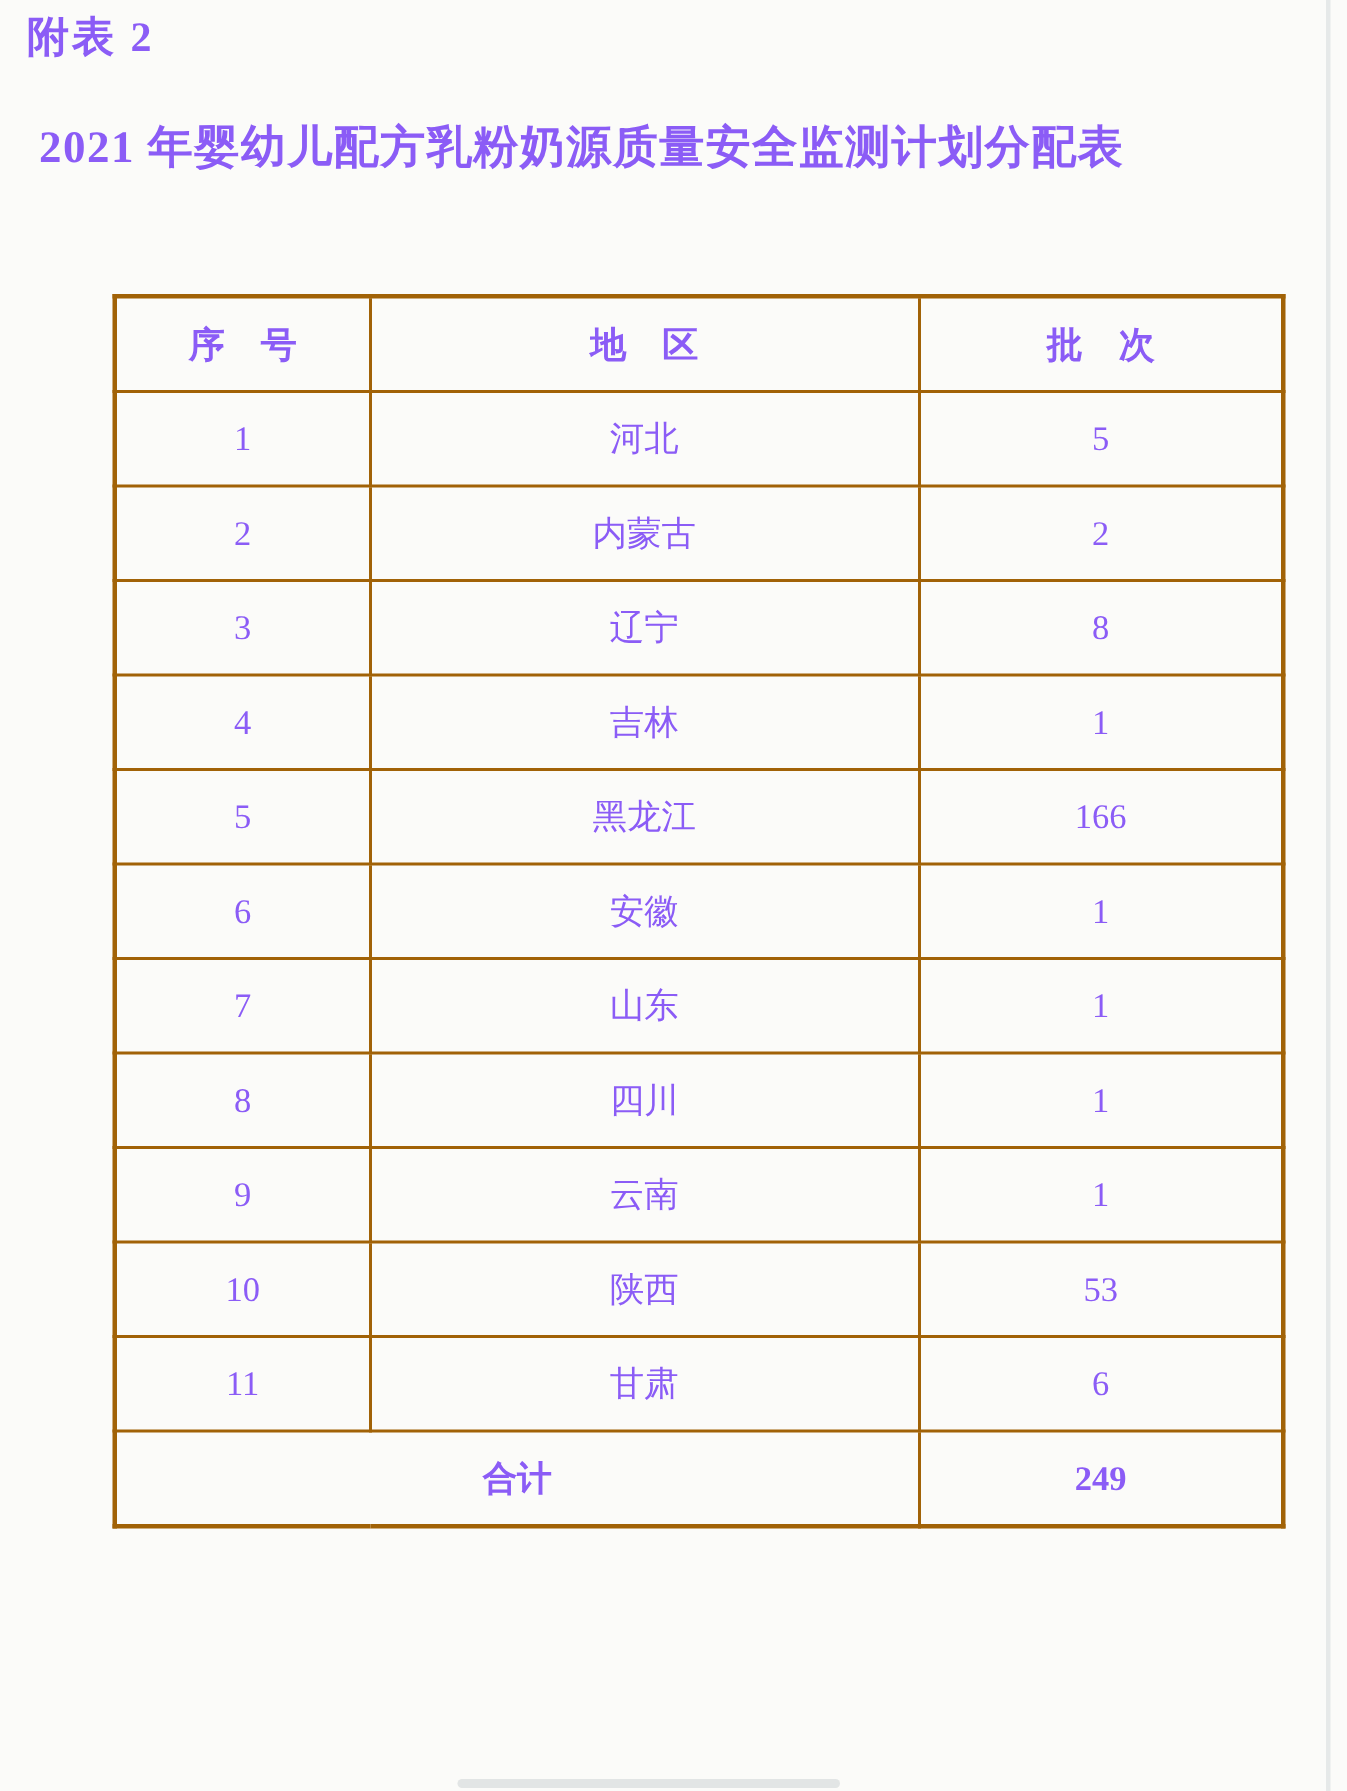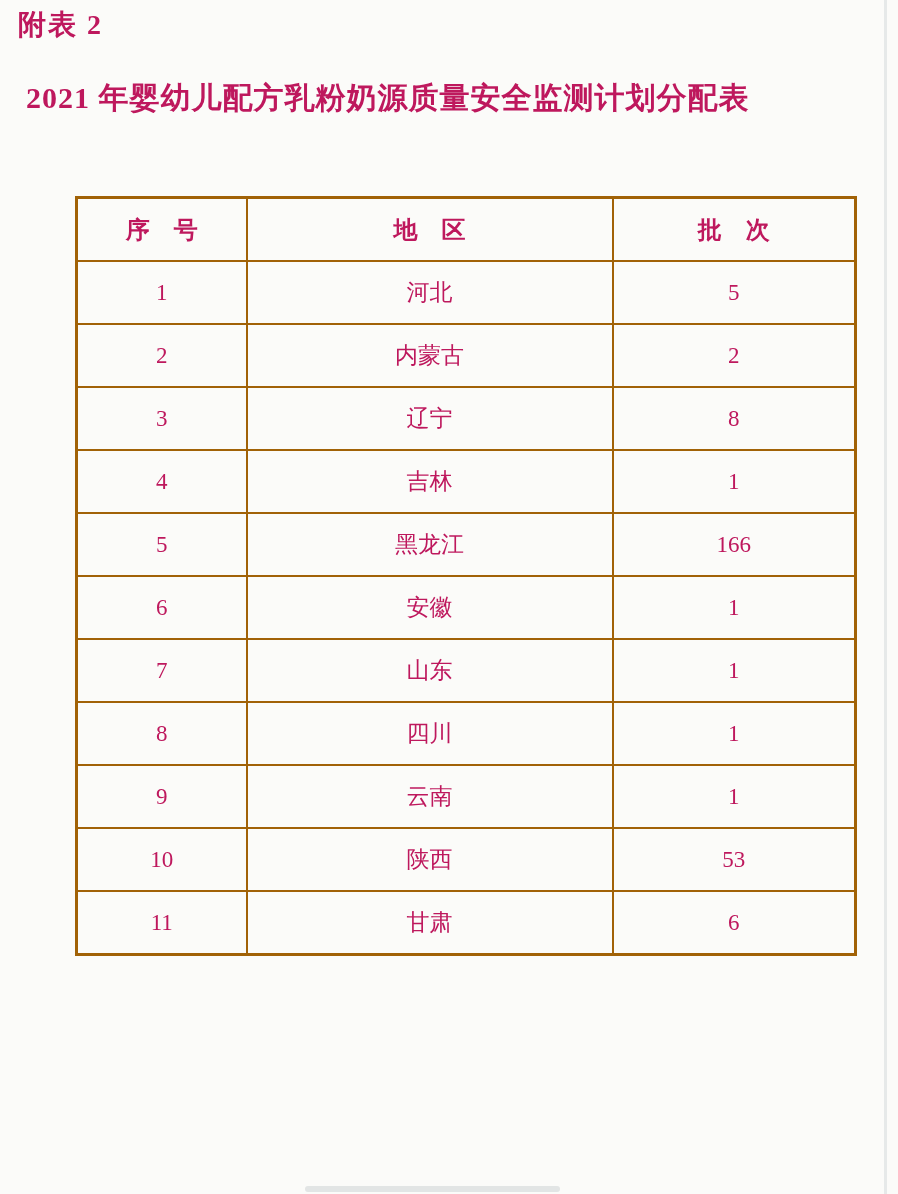--- a/index.html
+++ b/index.html
@@ -7,21 +7,21 @@
     padding: 0;
     background: #ffffff;
   }
   .page {
     position: relative;
     width: 898px;
     height: 1194px;
     background: #fbfbf9;
     overflow: hidden;
     font-family: "Liberation Serif", "DejaVu Serif", serif;
-    color: #be185d;
+    color: #8b5cf6;
   }
   
   .scan-line-vert {
     position: absolute;
     left: 884px;
     top: 0;
     width: 3px;
     height: 100%;
     background: rgba(175, 188, 195, 0.28);
   }
@@ -163,16 +163,20 @@
       <tr>
         <td>10</td>
         <td>陕西</td>
         <td>53</td>
       </tr>
       <tr>
         <td>11</td>
         <td>甘肃</td>
         <td>6</td>
       </tr>
+      <tr>
+        <td colspan="2" class="total-label-cell">合计</td>
+        <td class="total-value-cell">249</td>
+      </tr>
     </tbody>
   </table>
 
 </div>
 
 </body></html>

